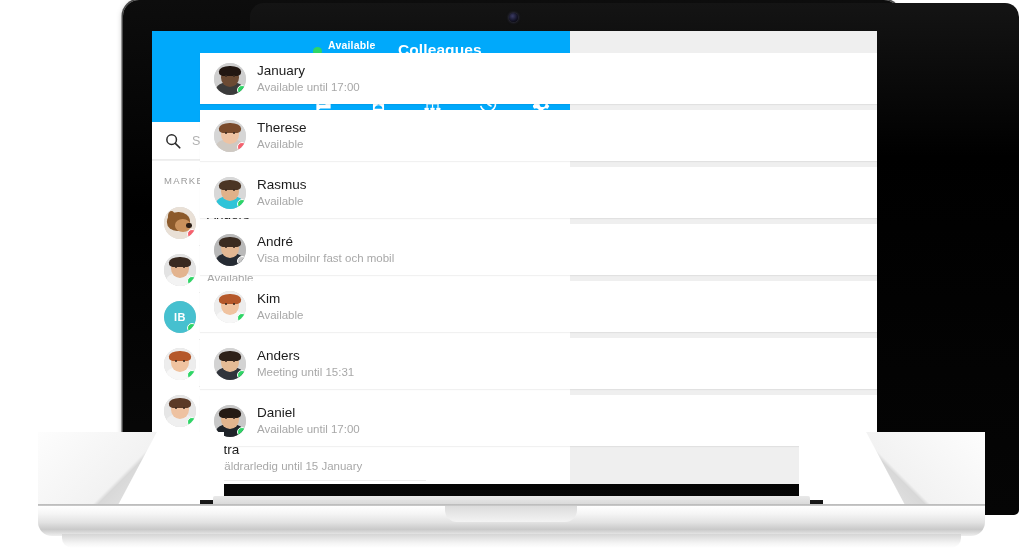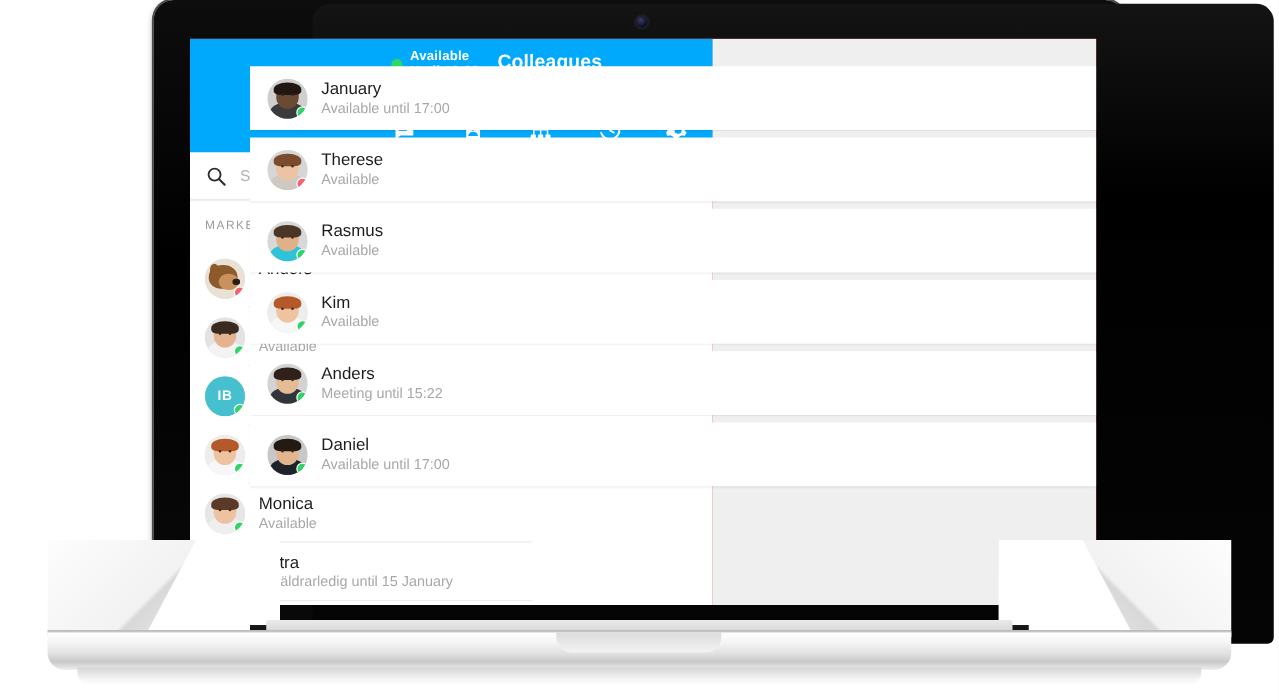--- a/index.html
+++ b/index.html
@@ -412,20 +412,35 @@
     <div class="sk" style="left:18.56px;top:12.48px;width:2.56px;height:1.92px;background:#3a2a20;border-radius:50%"></div>
       <span class="sdot" style="background:#2fd566"></span>
     </div>
     <div class="c-txt">
       <div class="c-name">Rasmus</div>
       <div class="c-sub">Available</div>
     </div>
           </div>
           <div class="card">
     <div class="avatar">
+      <div class="face" style="background:#b9b9b9"></div>
+    <div class="sk" style="left:1.92px;top:19.84px;width:28.16px;height:17.6px;background:#262b33;border-radius:45% 45% 0 0"></div>
+    <div class="sk" style="left:6.72px;top:5.44px;width:18.56px;height:19.2px;background:#e2b793;border-radius:46% 46% 48% 48%"></div>
+    <div class="sk" style="left:5.44px;top:3.2px;width:21.12px;height:10.56px;background:#3a2b20;border-radius:50% 50% 28% 28%"></div>
+    <div class="sk" style="left:10.56px;top:12.48px;width:2.56px;height:1.92px;background:#3a2a20;border-radius:50%"></div>
+    <div class="sk" style="left:18.56px;top:12.48px;width:2.56px;height:1.92px;background:#3a2a20;border-radius:50%"></div>
+      <span class="sdot" style="background:#c9c9c9"></span>
+    </div>
+    <div class="c-txt">
+      <div class="c-name">André</div>
+      <div class="c-sub">Visa mobilnr fast och mobil</div>
+    </div>
+          </div>
+          <div class="card">
+    <div class="avatar">
       <div class="face" style="background:#ededed"></div>
     <div class="sk" style="left:1.92px;top:19.84px;width:28.16px;height:17.6px;background:#f7f7f7;border-radius:45% 45% 0 0"></div>
     <div class="sk" style="left:6.72px;top:5.44px;width:18.56px;height:19.2px;background:#f0c3a0;border-radius:46% 46% 48% 48%"></div>
     <div class="sk" style="left:5.44px;top:3.2px;width:21.12px;height:10.56px;background:#b5582a;border-radius:50% 50% 28% 28%"></div>
     <div class="sk" style="left:10.56px;top:12.48px;width:2.56px;height:1.92px;background:#3a2a20;border-radius:50%"></div>
     <div class="sk" style="left:18.56px;top:12.48px;width:2.56px;height:1.92px;background:#3a2a20;border-radius:50%"></div>
       <span class="sdot" style="background:#2fd566"></span>
     </div>
     <div class="c-txt">
       <div class="c-name">Kim</div>
@@ -437,21 +452,21 @@
       <div class="face" style="background:#d3d3d3"></div>
     <div class="sk" style="left:1.92px;top:19.84px;width:28.16px;height:17.6px;background:#30343b;border-radius:45% 45% 0 0"></div>
     <div class="sk" style="left:6.72px;top:5.44px;width:18.56px;height:19.2px;background:#e4bb95;border-radius:46% 46% 48% 48%"></div>
     <div class="sk" style="left:5.44px;top:3.2px;width:21.12px;height:10.56px;background:#2e2119;border-radius:50% 50% 28% 28%"></div>
     <div class="sk" style="left:10.56px;top:12.48px;width:2.56px;height:1.92px;background:#3a2a20;border-radius:50%"></div>
     <div class="sk" style="left:18.56px;top:12.48px;width:2.56px;height:1.92px;background:#3a2a20;border-radius:50%"></div>
       <span class="sdot" style="background:#2fd566"></span>
     </div>
     <div class="c-txt">
       <div class="c-name">Anders</div>
-      <div class="c-sub">Meeting until 15:22</div>
+      <div class="c-sub">Meeting until 15:31</div>
     </div>
           </div>
           <div class="card">
     <div class="avatar">
       <div class="face" style="background:#c8c8c8"></div>
     <div class="sk" style="left:1.92px;top:19.84px;width:28.16px;height:17.6px;background:#1f2329;border-radius:45% 45% 0 0"></div>
     <div class="sk" style="left:6.72px;top:5.44px;width:18.56px;height:19.2px;background:#e2b58e;border-radius:46% 46% 48% 48%"></div>
     <div class="sk" style="left:5.44px;top:3.2px;width:21.12px;height:10.56px;background:#241a14;border-radius:50% 50% 28% 28%"></div>
     <div class="sk" style="left:10.56px;top:12.48px;width:2.56px;height:1.92px;background:#3a2a20;border-radius:50%"></div>
     <div class="sk" style="left:18.56px;top:12.48px;width:2.56px;height:1.92px;background:#3a2a20;border-radius:50%"></div>

